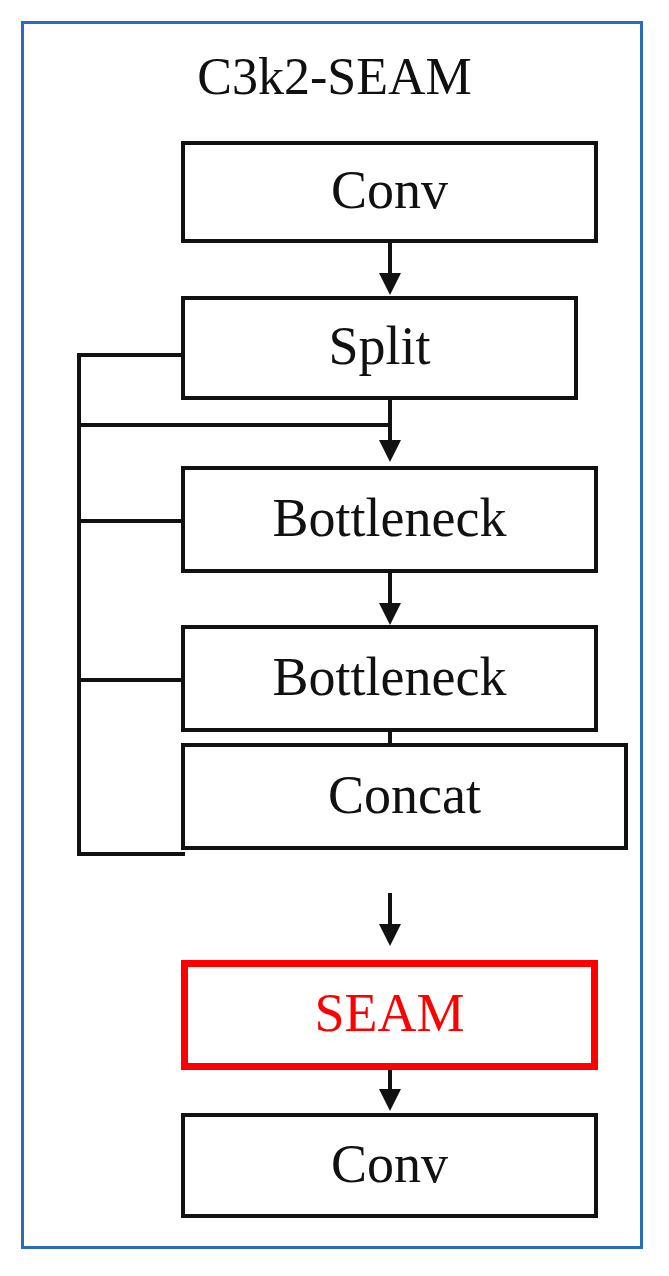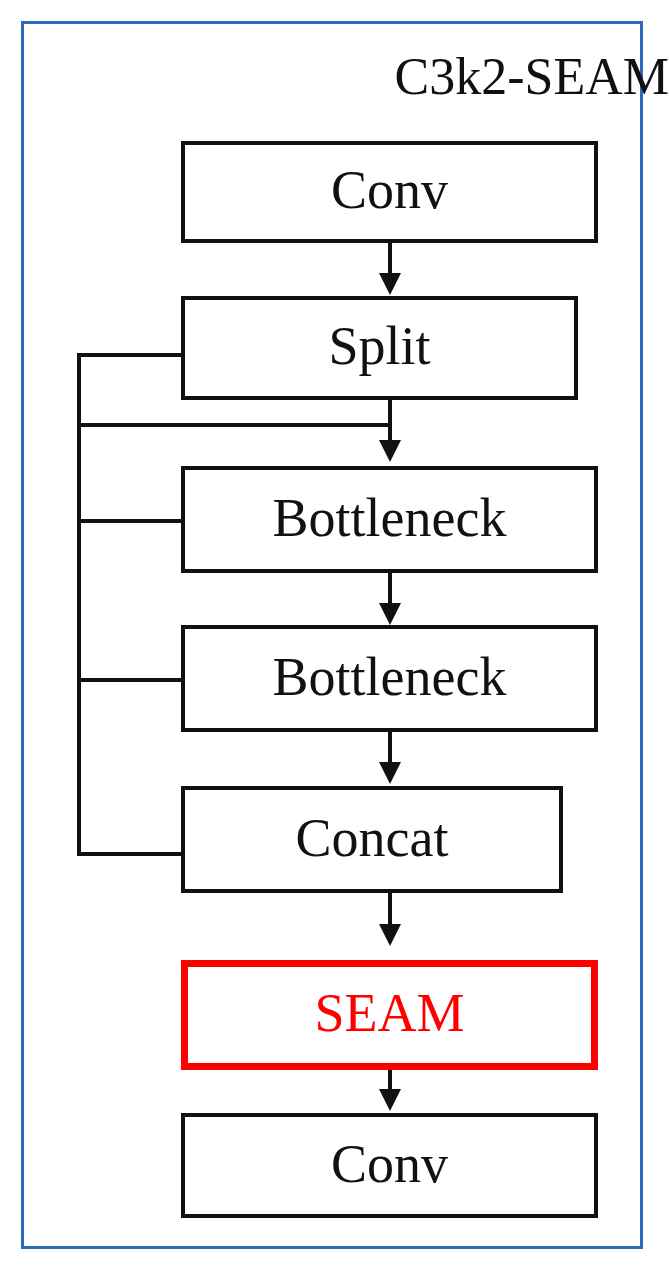--- a/index.html
+++ b/index.html
@@ -28,21 +28,21 @@
     box-sizing: border-box;
     border: 3px solid #2B6CB8;
     background: #ffffff;
   }
   
   #diagram-title {
     position: absolute;
     left: 0px;
     top: 46px;
     width: 669px;
-    text-align: right;
+    text-align: center;
     font-size: 52px;
     line-height: 62px;
     color: #101010;
     letter-spacing: 0px;
     white-space: nowrap;
   }
   
   .node {
     position: absolute;
     box-sizing: border-box;
@@ -138,21 +138,21 @@
   </div>
 
   <div class="node" style="left:181px; top:466px; width:417px; height:107px;">
     <span class="node-label">Bottleneck</span>
   </div>
 
   <div class="node" style="left:181px; top:625px; width:417px; height:107px;">
     <span class="node-label">Bottleneck</span>
   </div>
 
-  <div class="node" style="left:181px; top:786px; width:382px; height:107px;">
+  <div class="node" style="left:181px; top:743px; width:447px; height:107px;">
     <span class="node-label">Concat</span>
   </div>
 
   <div class="node highlight" style="left:181px; top:948px; width:417px; height:110px;">
     <span class="node-label">SEAM</span>
   </div>
 
   <div class="node" style="left:181px; top:1113px; width:417px; height:105px;">
     <span class="node-label">Conv</span>
   </div>

